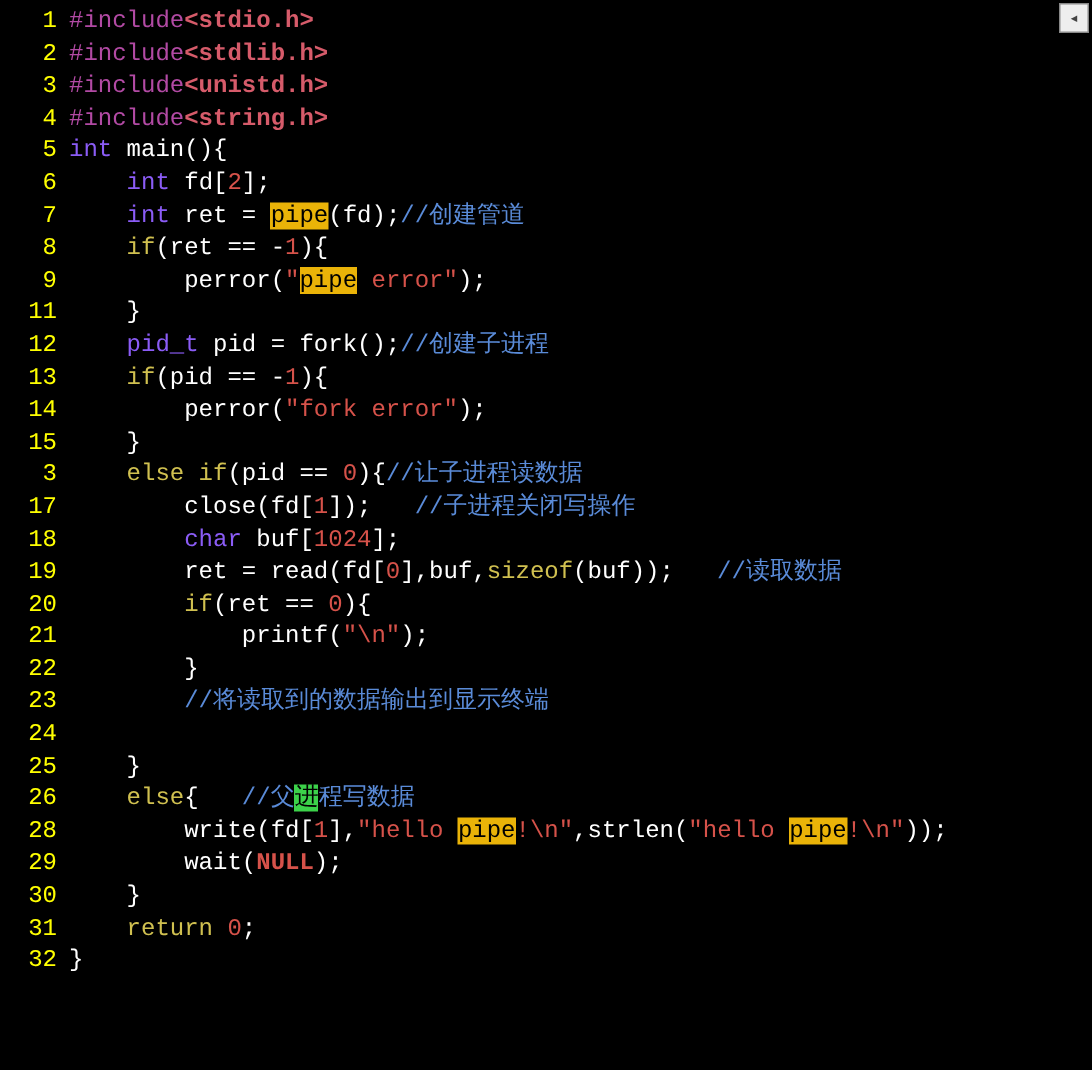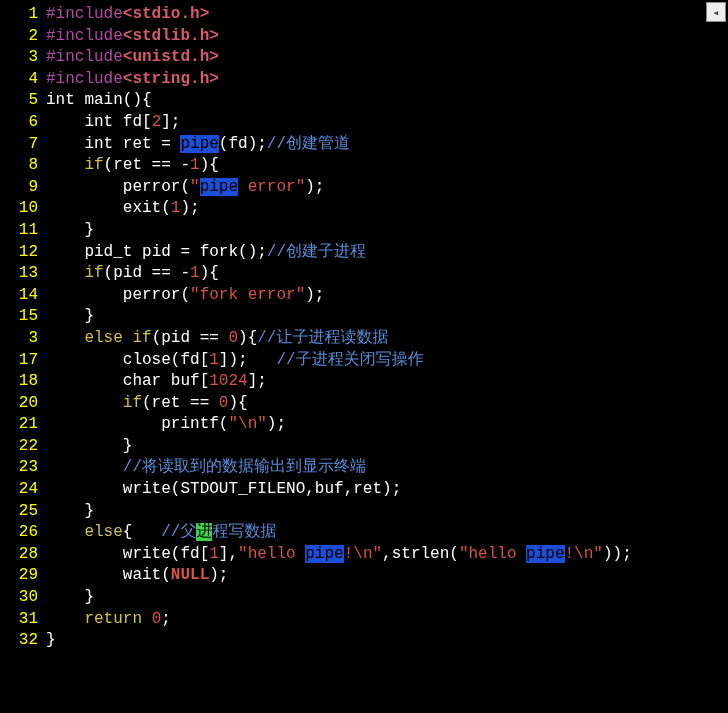--- a/index.html
+++ b/index.html
@@ -27,28 +27,28 @@
     text-align: right;
     color: #ffff00;
     padding-right: 8px;
     flex-shrink: 0;
   }
   .code {
     flex: 1;
   }
   .c-preproc { color: #b24aa4; margin-top: 32px; }
   .c-sysinclude { color: #d65b6a; font-weight: bold; }
-  .c-type { color: #ffffff; }
+  .c-type { color: #8b5cf6; }
   .c-keyword { color: #d0c050; }
   .c-number { color: #d6524a; }
   .c-string { color: #d6524a; }
   .c-comment { color: #5a8bd8; }
   .c-white { color: #ffffff; }
   .c-const { color: #d6524a; font-weight: bold; }
-  .hl-yellow { background: #1d4ed8; color: #000; }
+  .hl-yellow { background: #eab308; color: #000; }
   .cursor { background: #3cd24a; color: #000; }
   .scroll-btn {
     position: absolute;
     top: 2px;
     right: 2px;
     width: 18px;
     height: 18px;
     border: 1px solid #888;
     background: #eee;
     display: flex;
@@ -74,48 +74,48 @@
 <div class="line"><span class="ln">5</span><span class="code"><span class="c-type">int</span><span class="c-white"> main(){</span></span></div>
 
 <div class="line"><span class="ln">6</span><span class="code"><span class="c-white">    </span><span class="c-type">int</span><span class="c-white"> fd[</span><span class="c-number">2</span><span class="c-white">];</span></span></div>
 
 <div class="line"><span class="ln">7</span><span class="code"><span class="c-white">    </span><span class="c-type">int</span><span class="c-white"> ret = </span><span class="hl-yellow">pipe</span><span class="c-white">(fd);</span><span class="c-comment">//创建管道</span></span></div>
 
 <div class="line"><span class="ln">8</span><span class="code"><span class="c-white">    </span><span class="c-keyword">if</span><span class="c-white">(ret == -</span><span class="c-number">1</span><span class="c-white">){</span></span></div>
 
 <div class="line"><span class="ln">9</span><span class="code"><span class="c-white">        </span><span class="c-white">perror(</span><span class="c-string">"</span><span class="hl-yellow">pipe</span><span class="c-string"> error"</span><span class="c-white">);</span></span></div>
 
-<div class="line"><span class="ln">10</span><span class="code"><span class="c-white">        </span><span class="c-white">exit(</span><span class="c-number">1</span><span class="c-white">);</span></span></div>
 
 <div class="line"><span class="ln">11</span><span class="code"><span class="c-white">    </span><span class="c-white">}</span></span></div>
 
 <div class="line"><span class="ln">12</span><span class="code"><span class="c-white">    </span><span class="c-type">pid_t</span><span class="c-white"> pid = fork();</span><span class="c-comment">//创建子进程</span></span></div>
 
 <div class="line"><span class="ln">13</span><span class="code"><span class="c-white">    </span><span class="c-keyword">if</span><span class="c-white">(pid == -</span><span class="c-number">1</span><span class="c-white">){</span></span></div>
 
 <div class="line"><span class="ln">14</span><span class="code"><span class="c-white">        </span><span class="c-white">perror(</span><span class="c-string">"fork error"</span><span class="c-white">);</span></span></div>
 
 <div class="line"><span class="ln">15</span><span class="code"><span class="c-white">    </span><span class="c-white">}</span></span></div>
 
 <div class="line"><span class="ln">3</span><span class="code"><span class="c-white">    </span><span class="c-keyword">else if</span><span class="c-white">(pid == </span><span class="c-number">0</span><span class="c-white">){</span><span class="c-comment">//让子进程读数据</span></span></div>
 
 <div class="line"><span class="ln">17</span><span class="code"><span class="c-white">        </span><span class="c-white">close(fd[</span><span class="c-number">1</span><span class="c-white">]);   </span><span class="c-comment">//子进程关闭写操作</span></span></div>
 
 <div class="line"><span class="ln">18</span><span class="code"><span class="c-white">        </span><span class="c-type">char</span><span class="c-white"> buf[</span><span class="c-number">1024</span><span class="c-white">];</span></span></div>
 
+<div class="line"><span class="ln">19</span><span class="code"><span class="c-white">        </span><span class="c-white">ret = read(fd[</span><span class="c-number">0</span><span class="c-white">],buf,</span><span class="c-keyword">sizeof</span><span class="c-white">(buf));   </span><span class="c-comment">//读取数据</span></span></div>
 
 <div class="line"><span class="ln">20</span><span class="code"><span class="c-white">        </span><span class="c-keyword">if</span><span class="c-white">(ret == </span><span class="c-number">0</span><span class="c-white">){</span></span></div>
 
 <div class="line"><span class="ln">21</span><span class="code"><span class="c-white">            </span><span class="c-white">printf(</span><span class="c-string">"\n"</span><span class="c-white">);</span></span></div>
 
 <div class="line"><span class="ln">22</span><span class="code"><span class="c-white">        </span><span class="c-white">}</span></span></div>
 
 <div class="line"><span class="ln">23</span><span class="code"><span class="c-white">        </span><span class="c-comment">//将读取到的数据输出到显示终端</span></span></div>
 
-<div class="line"><span class="ln">24</span><span class="code"><span class="c-white">        </span><span class="c-white">write(STDOUT_FILENO,buf,ret);</span></span></div>
+<div class="line"><span class="ln">24</span><span class="code"><span class="c-white">        </span></span></div>
 
 <div class="line"><span class="ln">25</span><span class="code"><span class="c-white">    </span><span class="c-white">}</span></span></div>
 
 <div class="line"><span class="ln">26</span><span class="code"><span class="c-white">    </span><span class="c-keyword">else</span><span class="c-white">{   </span><span class="c-comment">//父</span><span class="cursor">进</span><span class="c-comment">程写数据</span></span></div>
 
 
 <div class="line"><span class="ln">28</span><span class="code"><span class="c-white">        </span><span class="c-white">write(fd[</span><span class="c-number">1</span><span class="c-white">],</span><span class="c-string">"hello </span><span class="hl-yellow">pipe</span><span class="c-string">!\n"</span><span class="c-white">,strlen(</span><span class="c-string">"hello </span><span class="hl-yellow">pipe</span><span class="c-string">!\n"</span><span class="c-white">));</span></span></div>
 
 <div class="line"><span class="ln">29</span><span class="code"><span class="c-white">        </span><span class="c-white">wait(</span><span class="c-const">NULL</span><span class="c-white">);</span></span></div>
 

